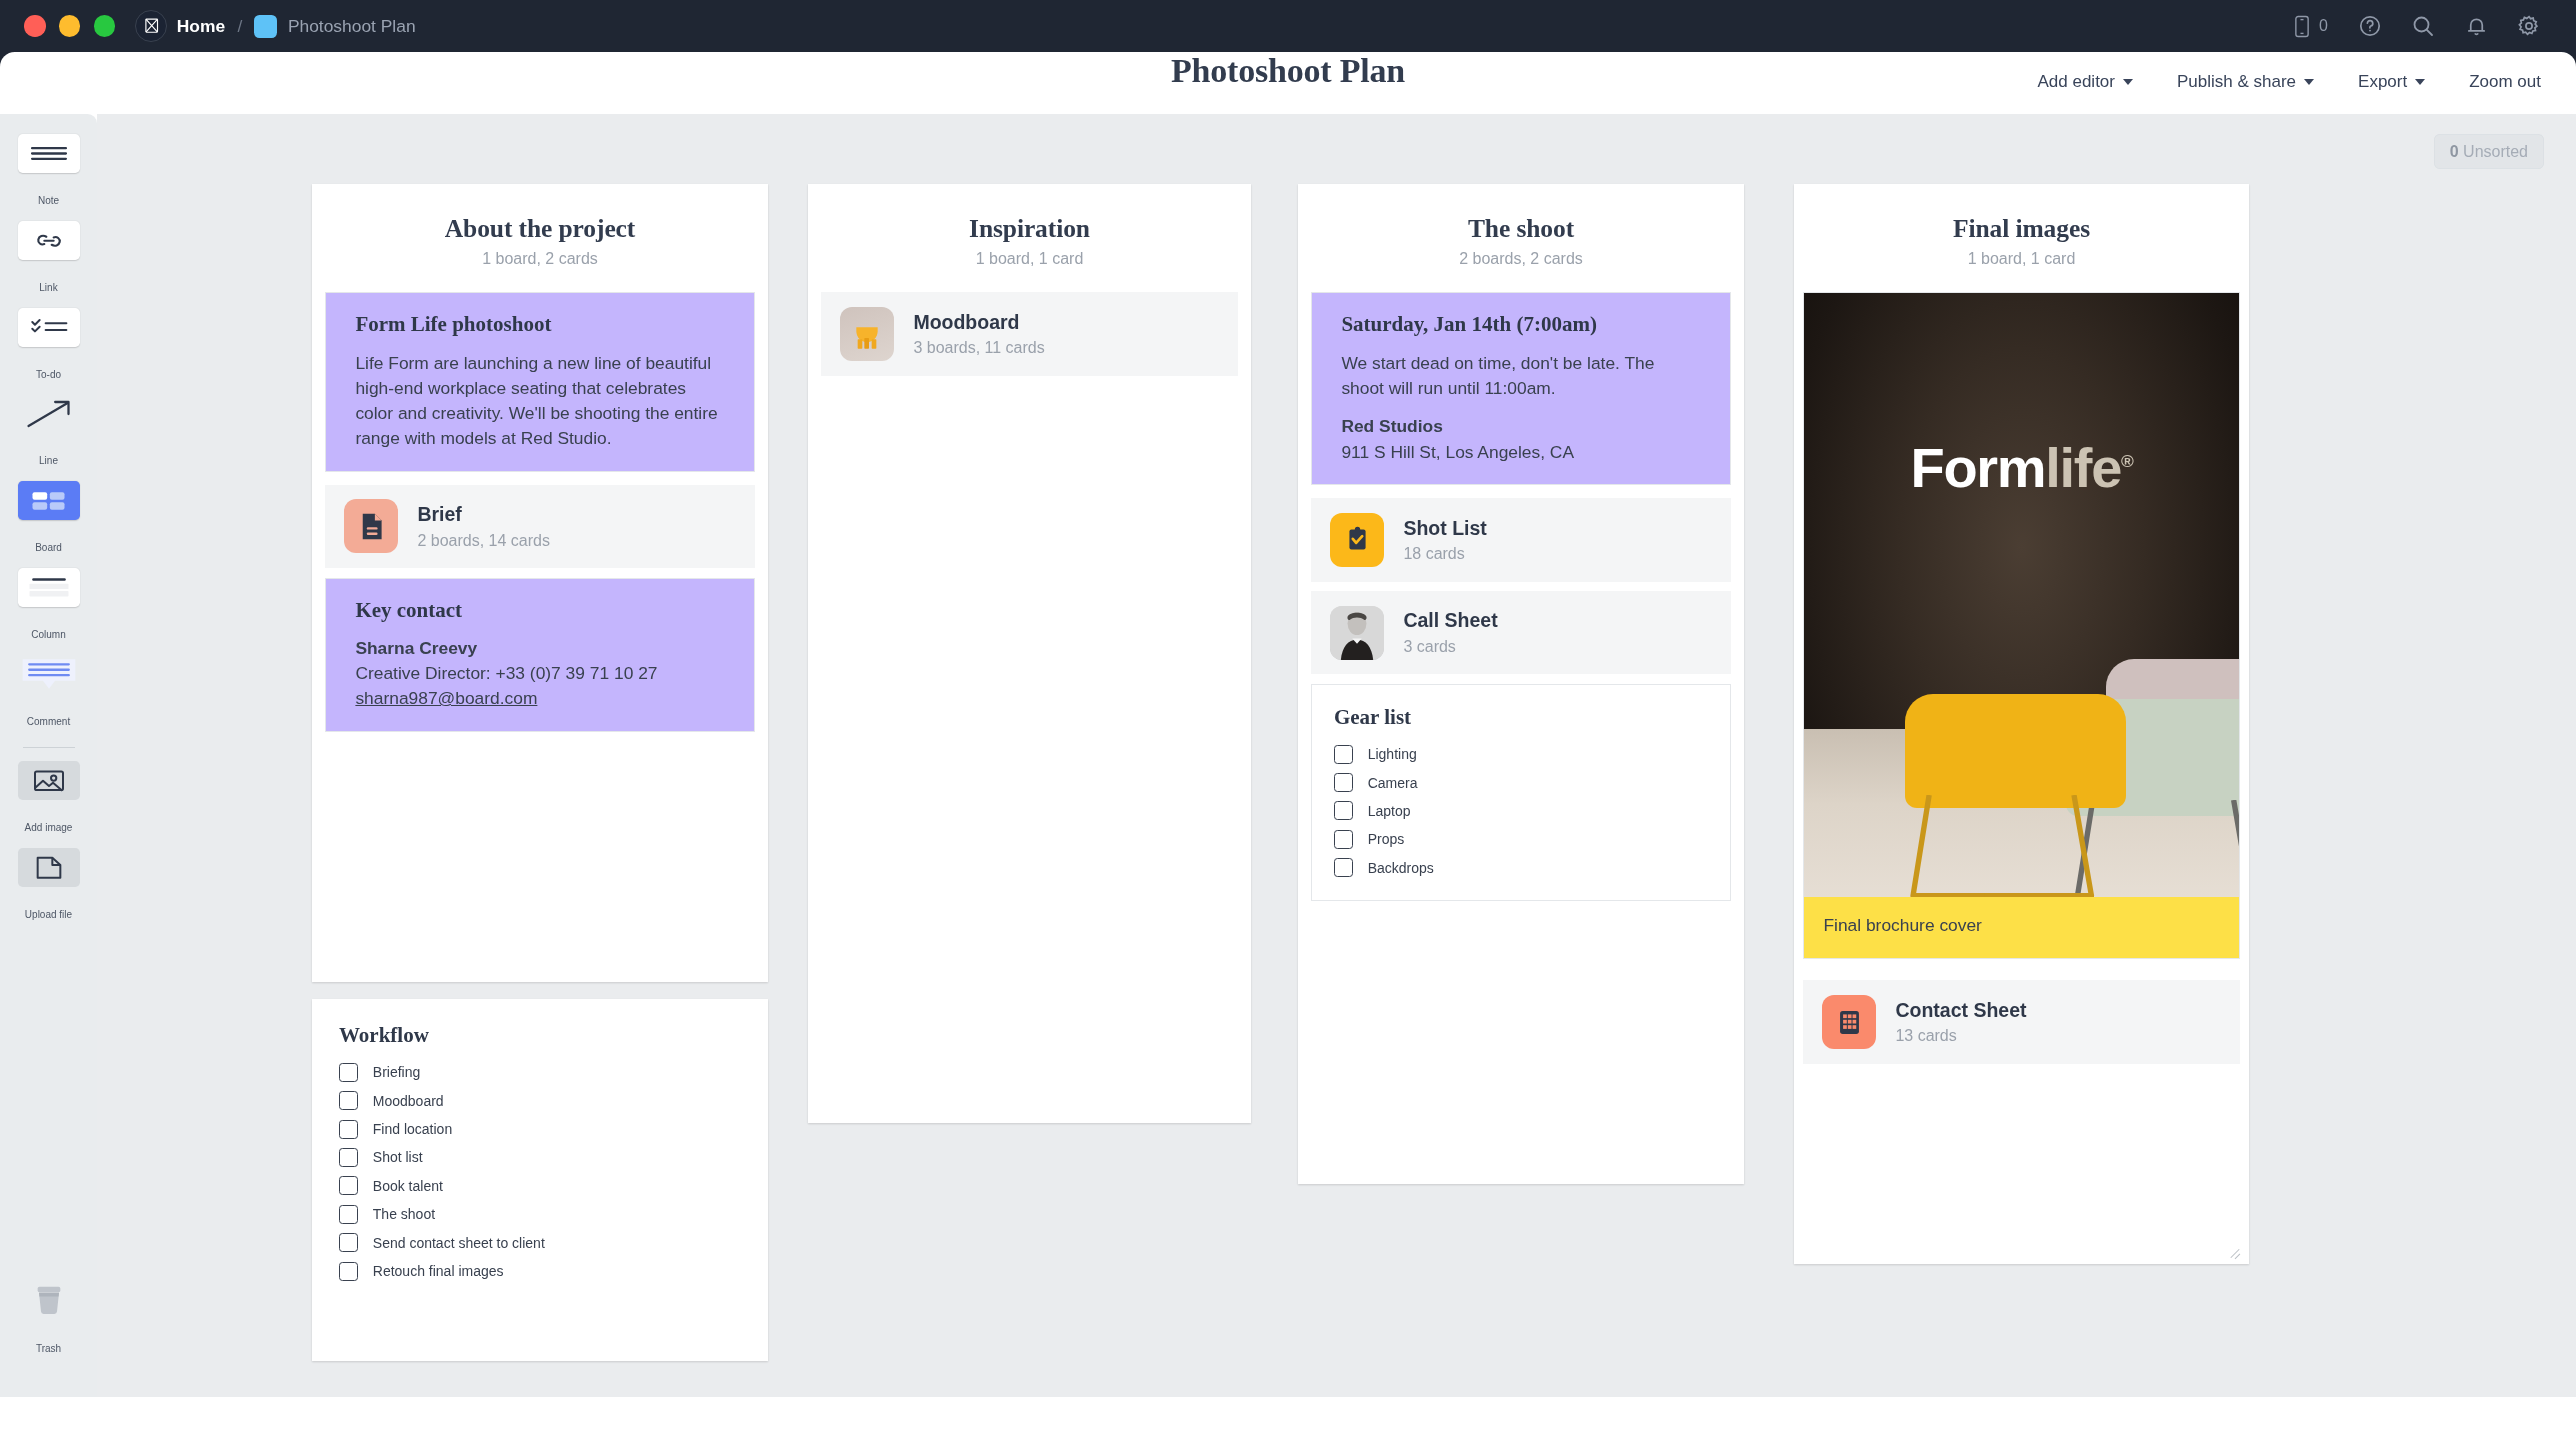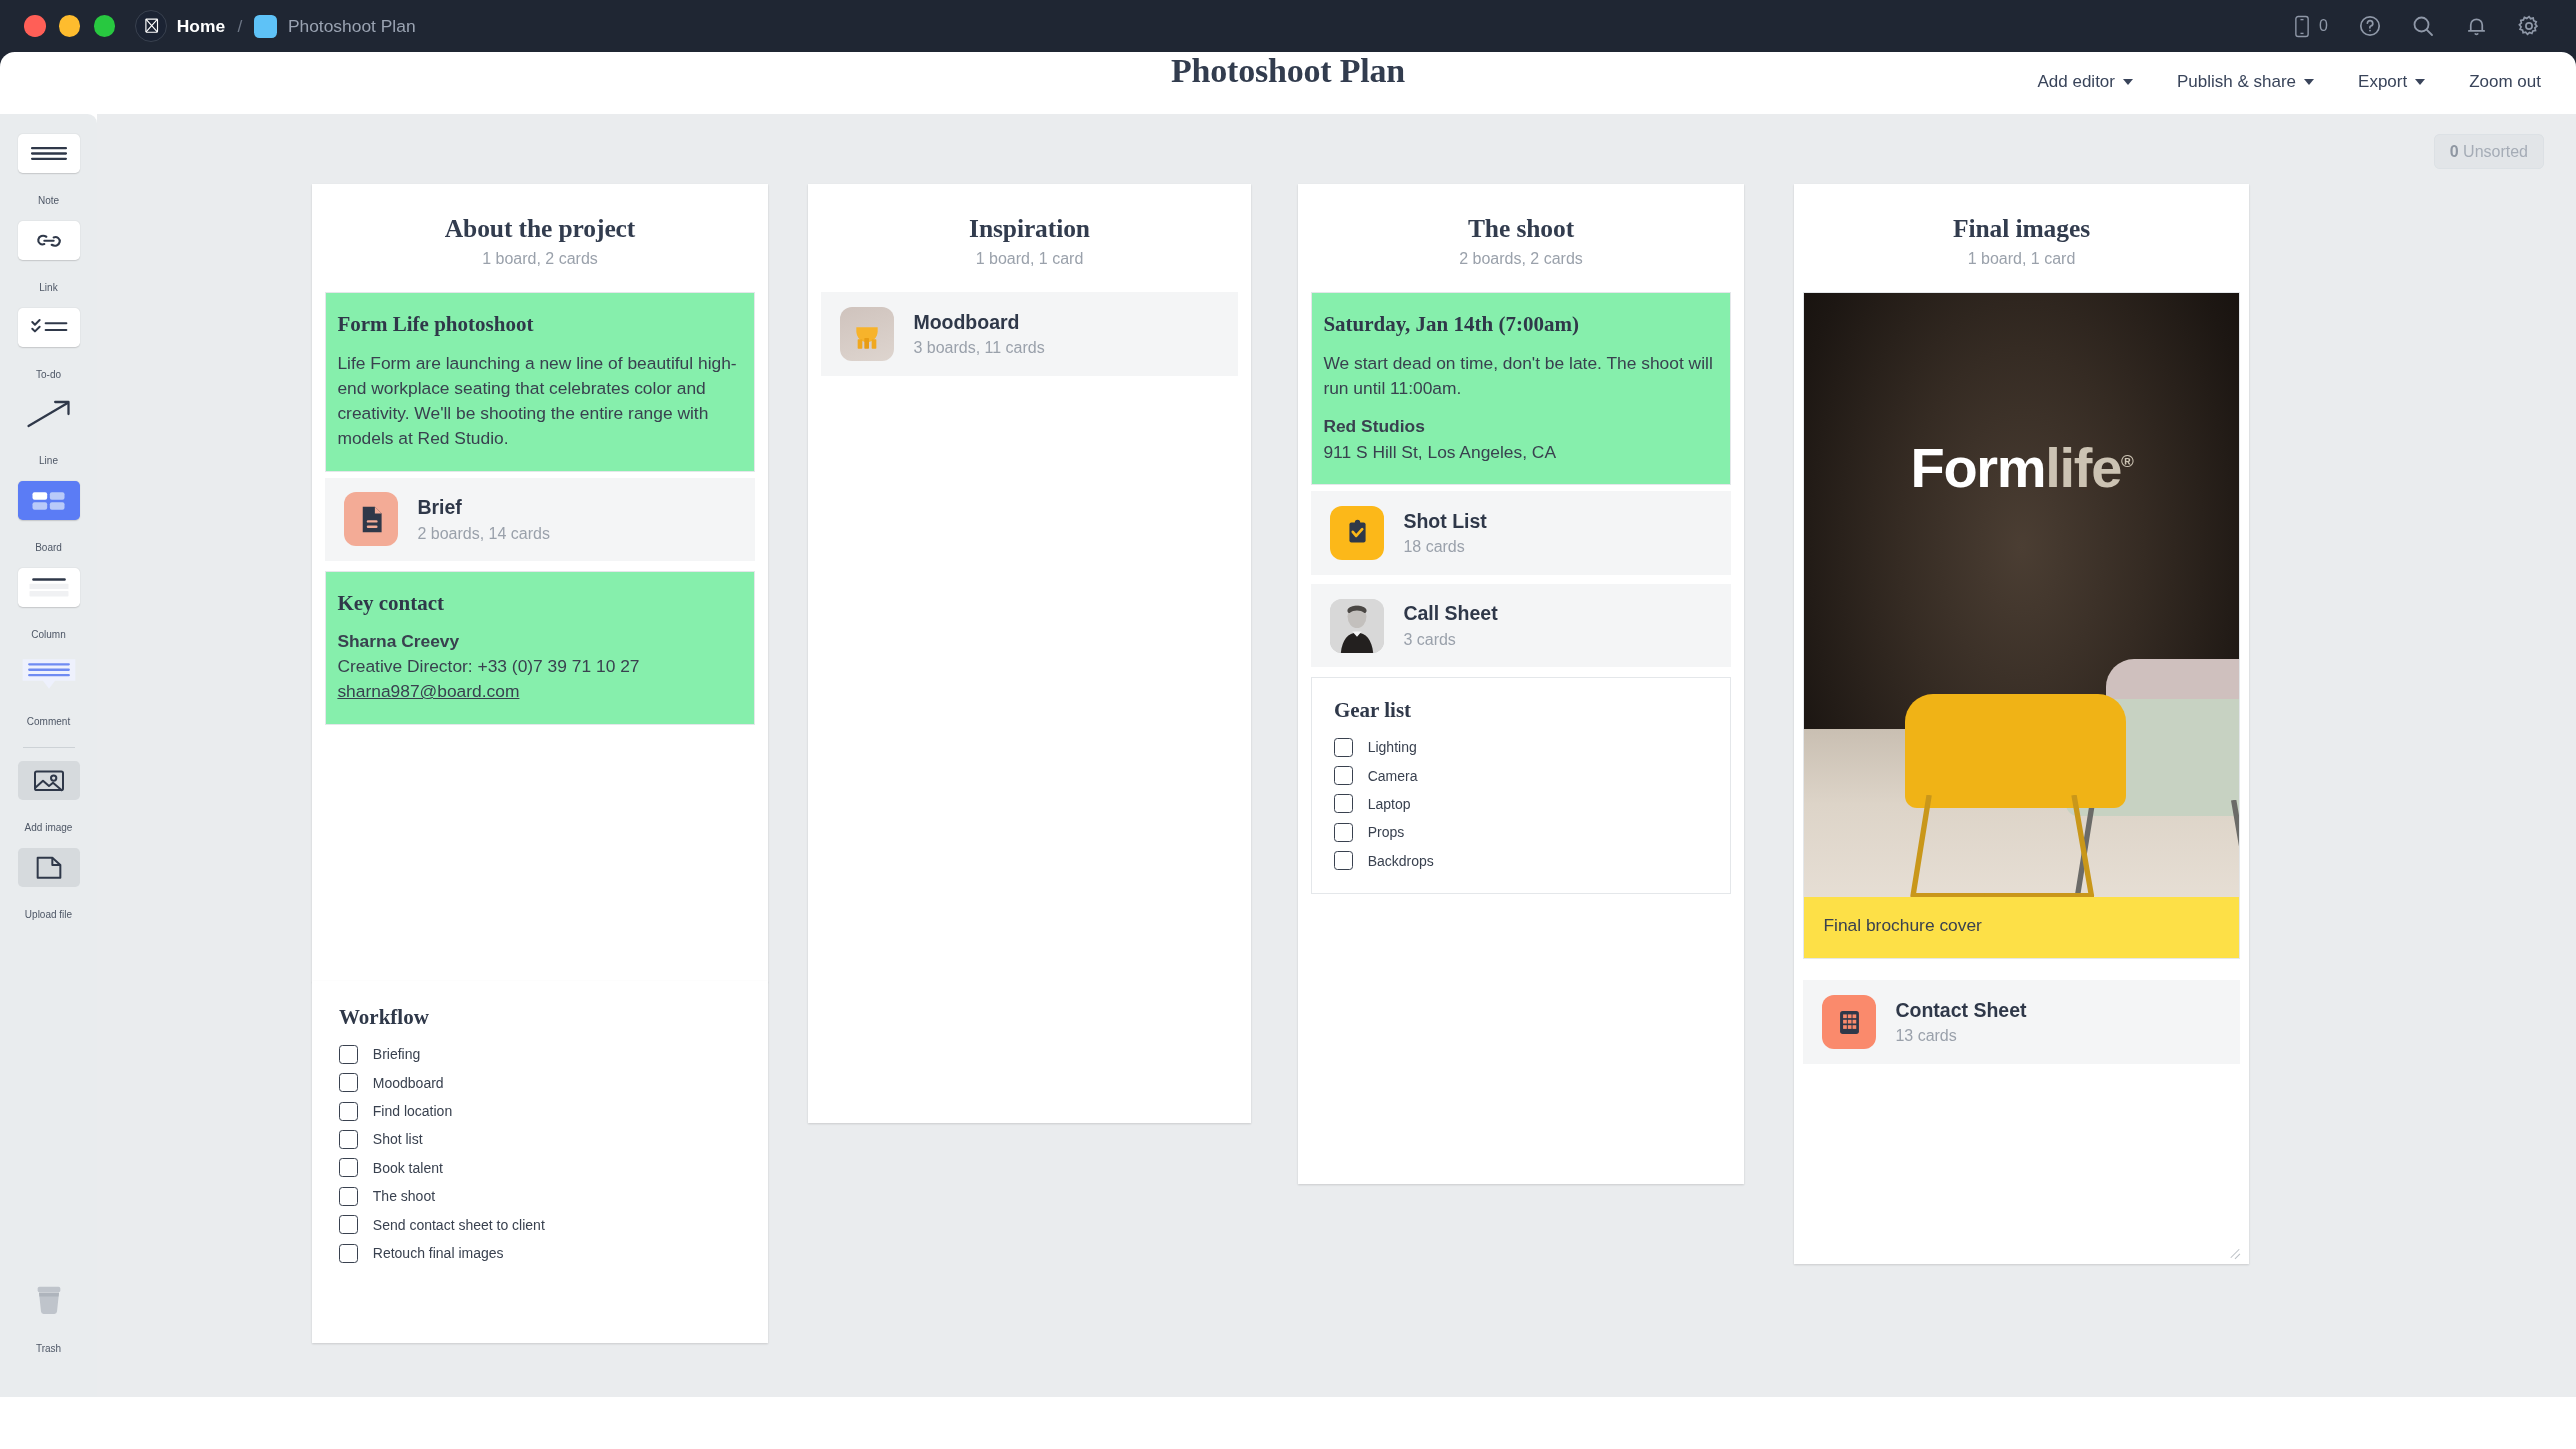--- a/index.html
+++ b/index.html
@@ -116,22 +116,22 @@
   }
   .col-head { padding: 29.5px 13.4px 0; text-align: center; }
   .col-title {
     font-family: "Liberation Serif", serif; font-weight: bold;
     font-size: 25.5px; color: #323c4e; letter-spacing: -0.1px;
   }
   .col-sub { font-size: 16px; color: #9aa1ab; margin-top: 6.7px; }
   .col-body { padding: 24px 13.4px 14.8px; }
 
   .card {
-    border: 0.7px solid #e4e7ea; background: #86efac;
-    padding: 19px 11px; margin-bottom: 6px;
+    border: 0.7px solid #e4e7ea; background: #c4b5fd;
+    padding: 19px 29px; margin-bottom: 13px;
   }
   .card h3 {
     font-family: "Liberation Serif", serif; font-weight: bold;
     font-size: 21px; color: #2f3849; margin-bottom: 13.4px;
   }
   .card p { font-size: 17.4px; line-height: 1.45; color: #39414f; }
   .card .strong { font-weight: bold; }
   .email { color: #f0602e; text-decoration: underline; }
 
   .link-card {
@@ -453,21 +453,21 @@
         <div class="card">
           <h3>Key contact</h3>
           <p class="strong">Sharna Creevy</p>
           <p>Creative Director: +33 (0)7 39 71 10 27</p>
           <p class="email">sharna987@board.com</p>
         </div>
 
       </div>
     </div>
 
-    <div class="column" style="left:215px; top:867px; width:456px; height:362px; padding:0;">
+    <div class="column" style="left:215px; top:885px; width:456px; height:362px; padding:0;">
       <div class="checkcard" style="border:none; height:100%; padding:24px 27px;">
         <h3>Workflow</h3>
         <div class="chkrow">
           <span class="chkbox"></span>
           <span class="chklabel">Briefing</span>
         </div>
         <div class="chkrow">
           <span class="chkbox"></span>
           <span class="chklabel">Moodboard</span>
         </div>

